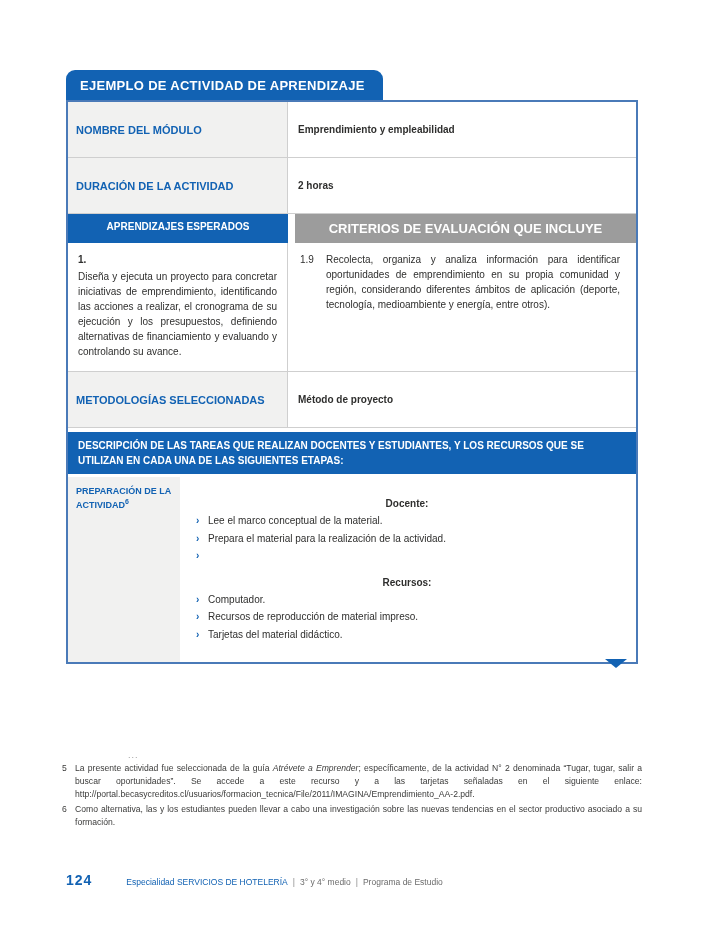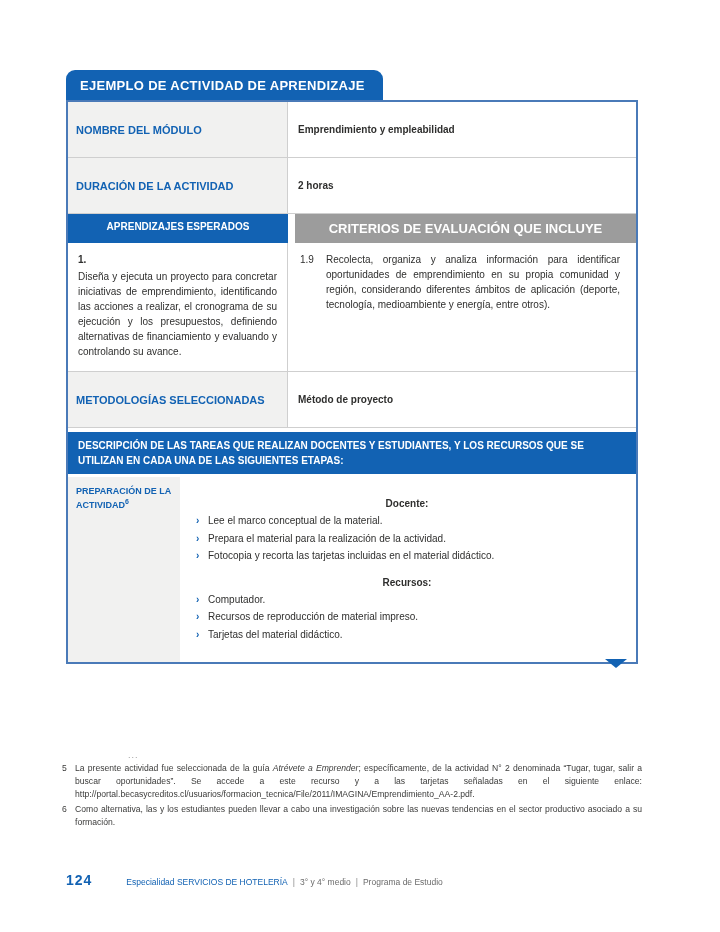--- a/index.html
+++ b/index.html
@@ -154,21 +154,20 @@
             <li>
                 <span class="bullet">›</span>
                 <span>Lee el marco conceptual de la material.</span>
               </li>
             <li>
                 <span class="bullet">›</span>
                 <span>Prepara el material para la realización de la actividad.</span>
               </li>
             <li>
                 <span class="bullet">›</span>
-                <span>Fotocopia y recorta las tarjetas incluidas en el material didáctico.</span>
               </li>
           </ul>
           <div class="section-heading">Recursos:</div>
           <ul class="task-list">
             <li>
                 <span class="bullet">›</span>
                 <span>Computador.</span>
               </li>
             <li>
                 <span class="bullet">›</span>

